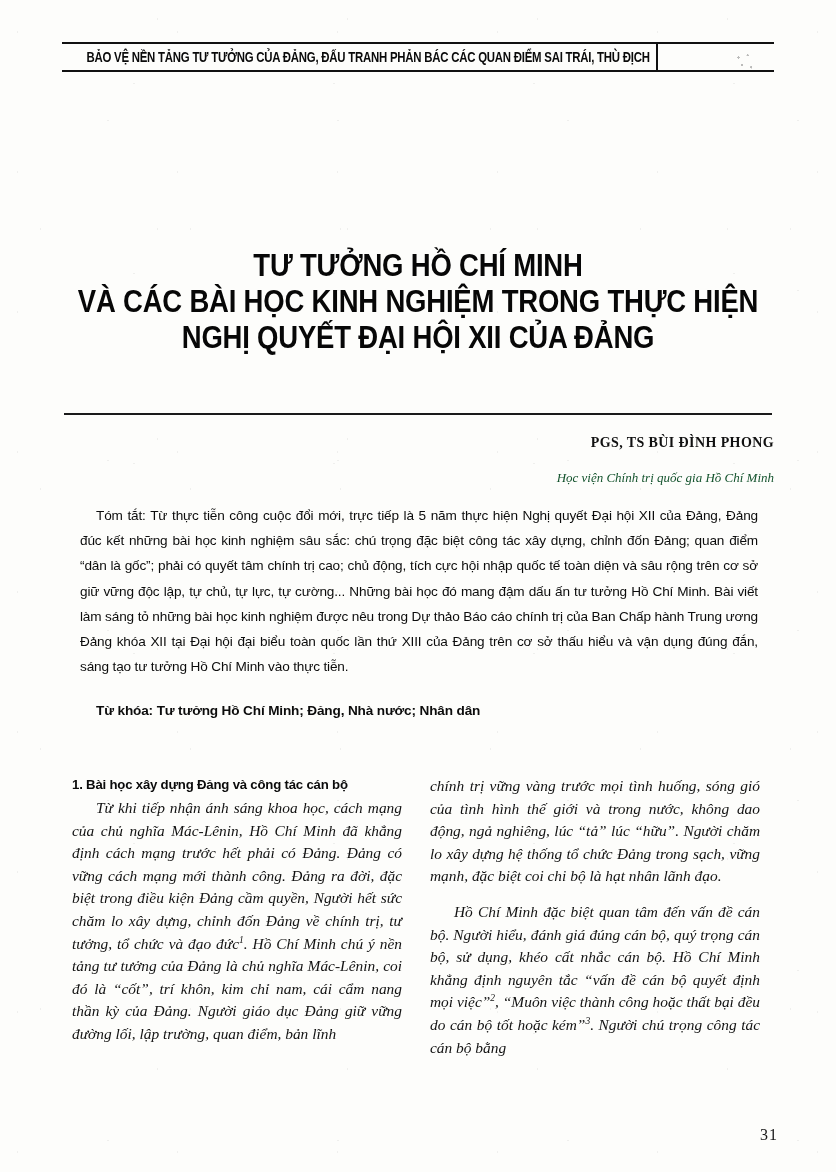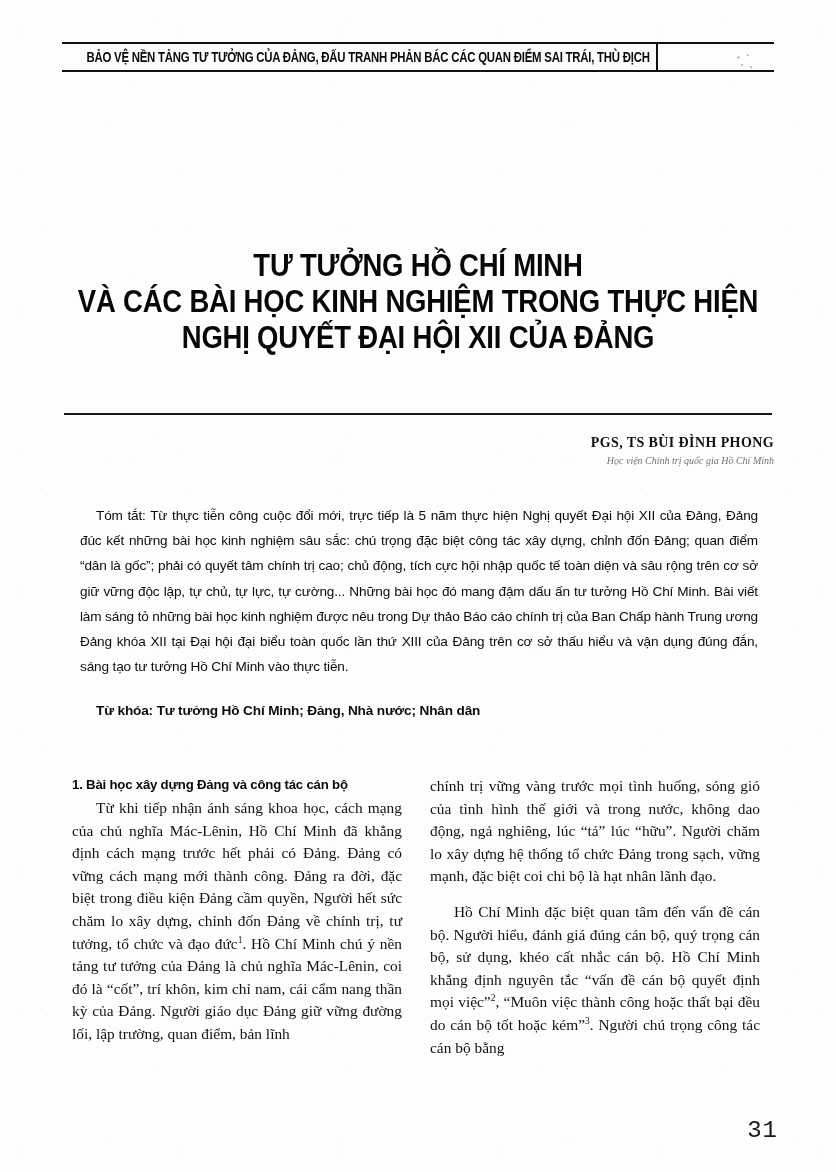--- a/index.html
+++ b/index.html
@@ -145,23 +145,24 @@
     font-family: "Liberation Serif", "DejaVu Serif", serif;
     font-weight: 700;
     font-size: 14px;
     letter-spacing: 0.4px;
     color: #111;
     line-height: 1.5;
   }
   .byline .affil {
     font-family: "Liberation Serif", "DejaVu Serif", serif;
     font-style: italic;
-    font-size: 10px;
-    color: #737373;
+    font-size: 13px;
+    color: #14532d;
     line-height: 1.6;
+    margin-top: 15px;
   }
 
   
   .abstract {
     position: absolute;
     left: 80px;
     top: 503px;
     width: 678px;
     font-family: "Liberation Sans", "DejaVu Sans", sans-serif;
     font-weight: 400;
@@ -216,35 +217,36 @@
   }
   .para {
     font-family: "Liberation Serif", "DejaVu Serif", serif;
     font-size: 15.4px;
     line-height: 22.6px;
     text-align: justify;
     text-justify: inter-word;
     color: #121212;
     text-indent: 24px;
     margin: 0;
+    font-style: italic;
   }
   .para + .para { margin-top: 13px; }
   .para sup {
     font-size: 9.5px;
     line-height: 0;
     vertical-align: super;
   }
 
   
   .folio {
     position: absolute;
     right: 58px;
     bottom: 28px;
-    font-family: Liberation Mono, monospace;
-    font-size: 24px;
+    font-family: Liberation Serif, serif;
+    font-size: 16px;
     color: #171717;
     letter-spacing: 1px;
   }
 
   
   .speckle {
     position: absolute;
     inset: 0;
     pointer-events: none;
     opacity: 0.05;

